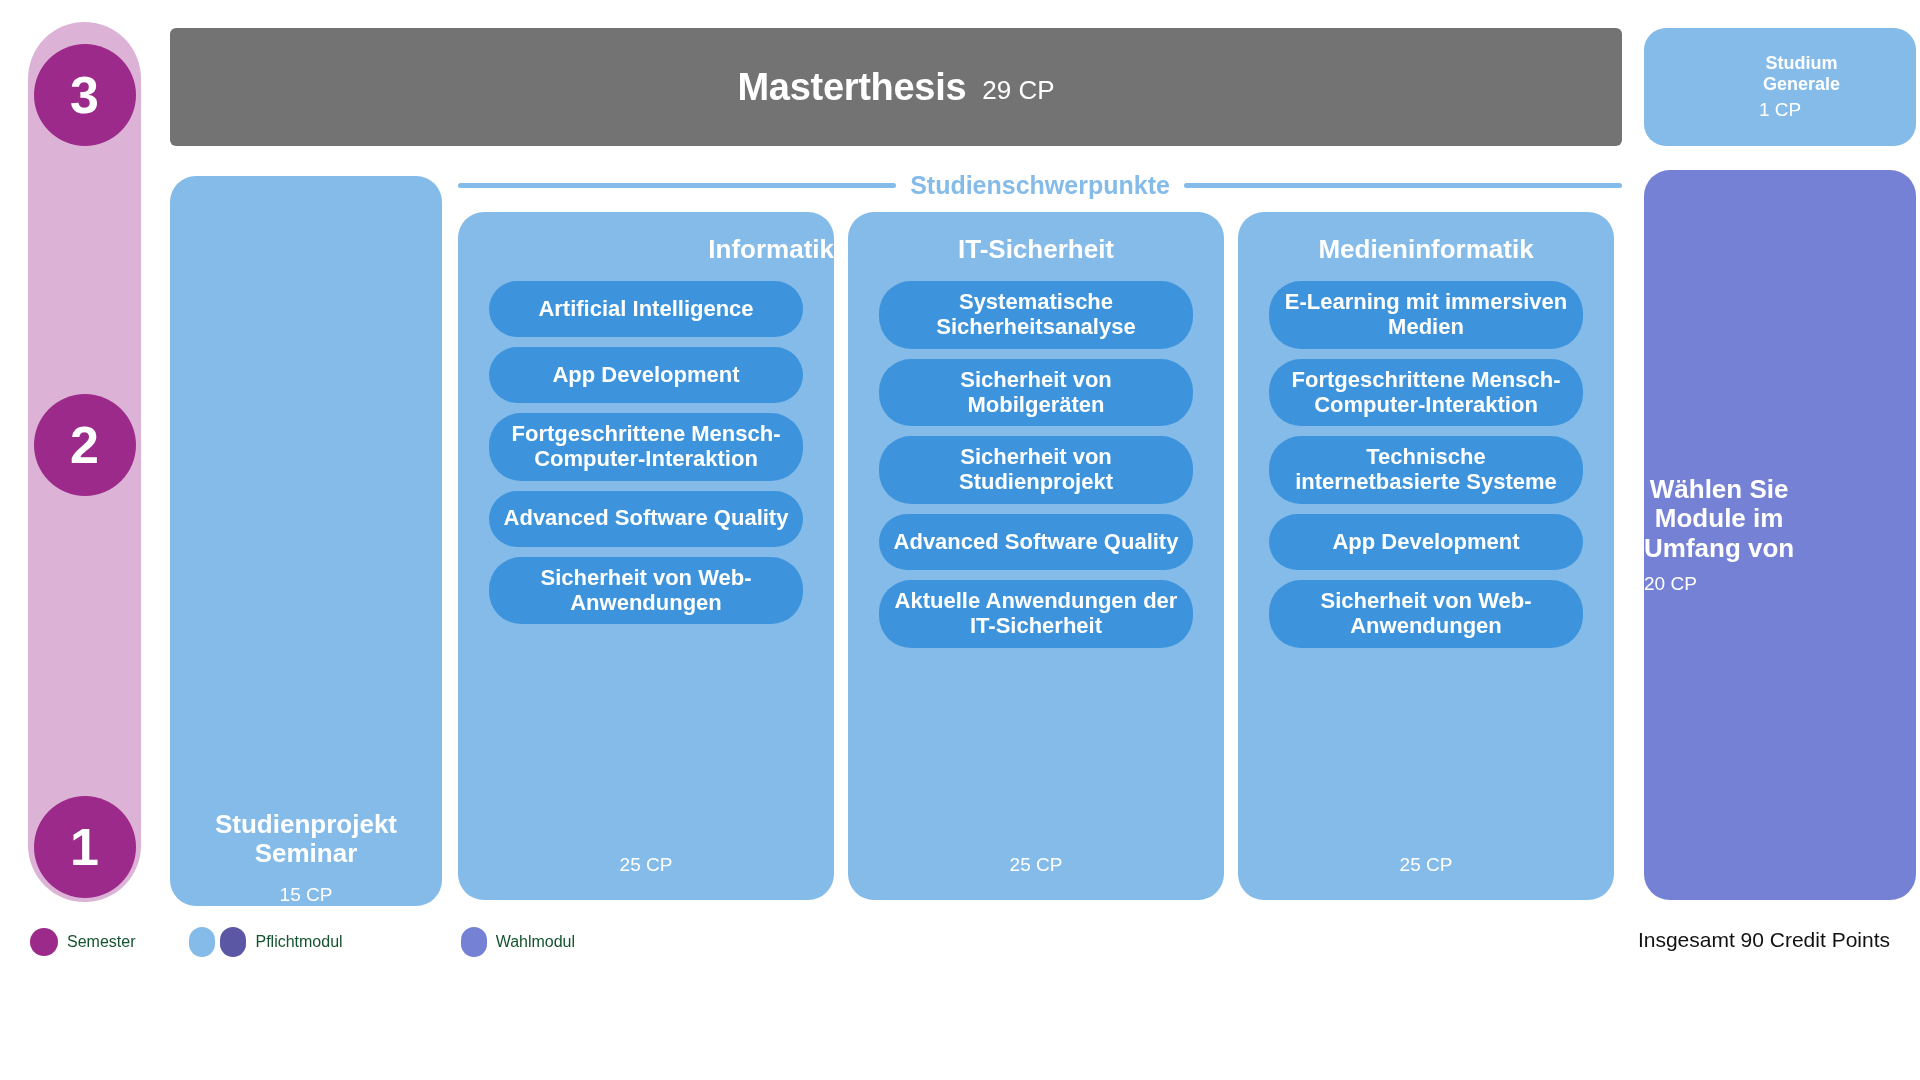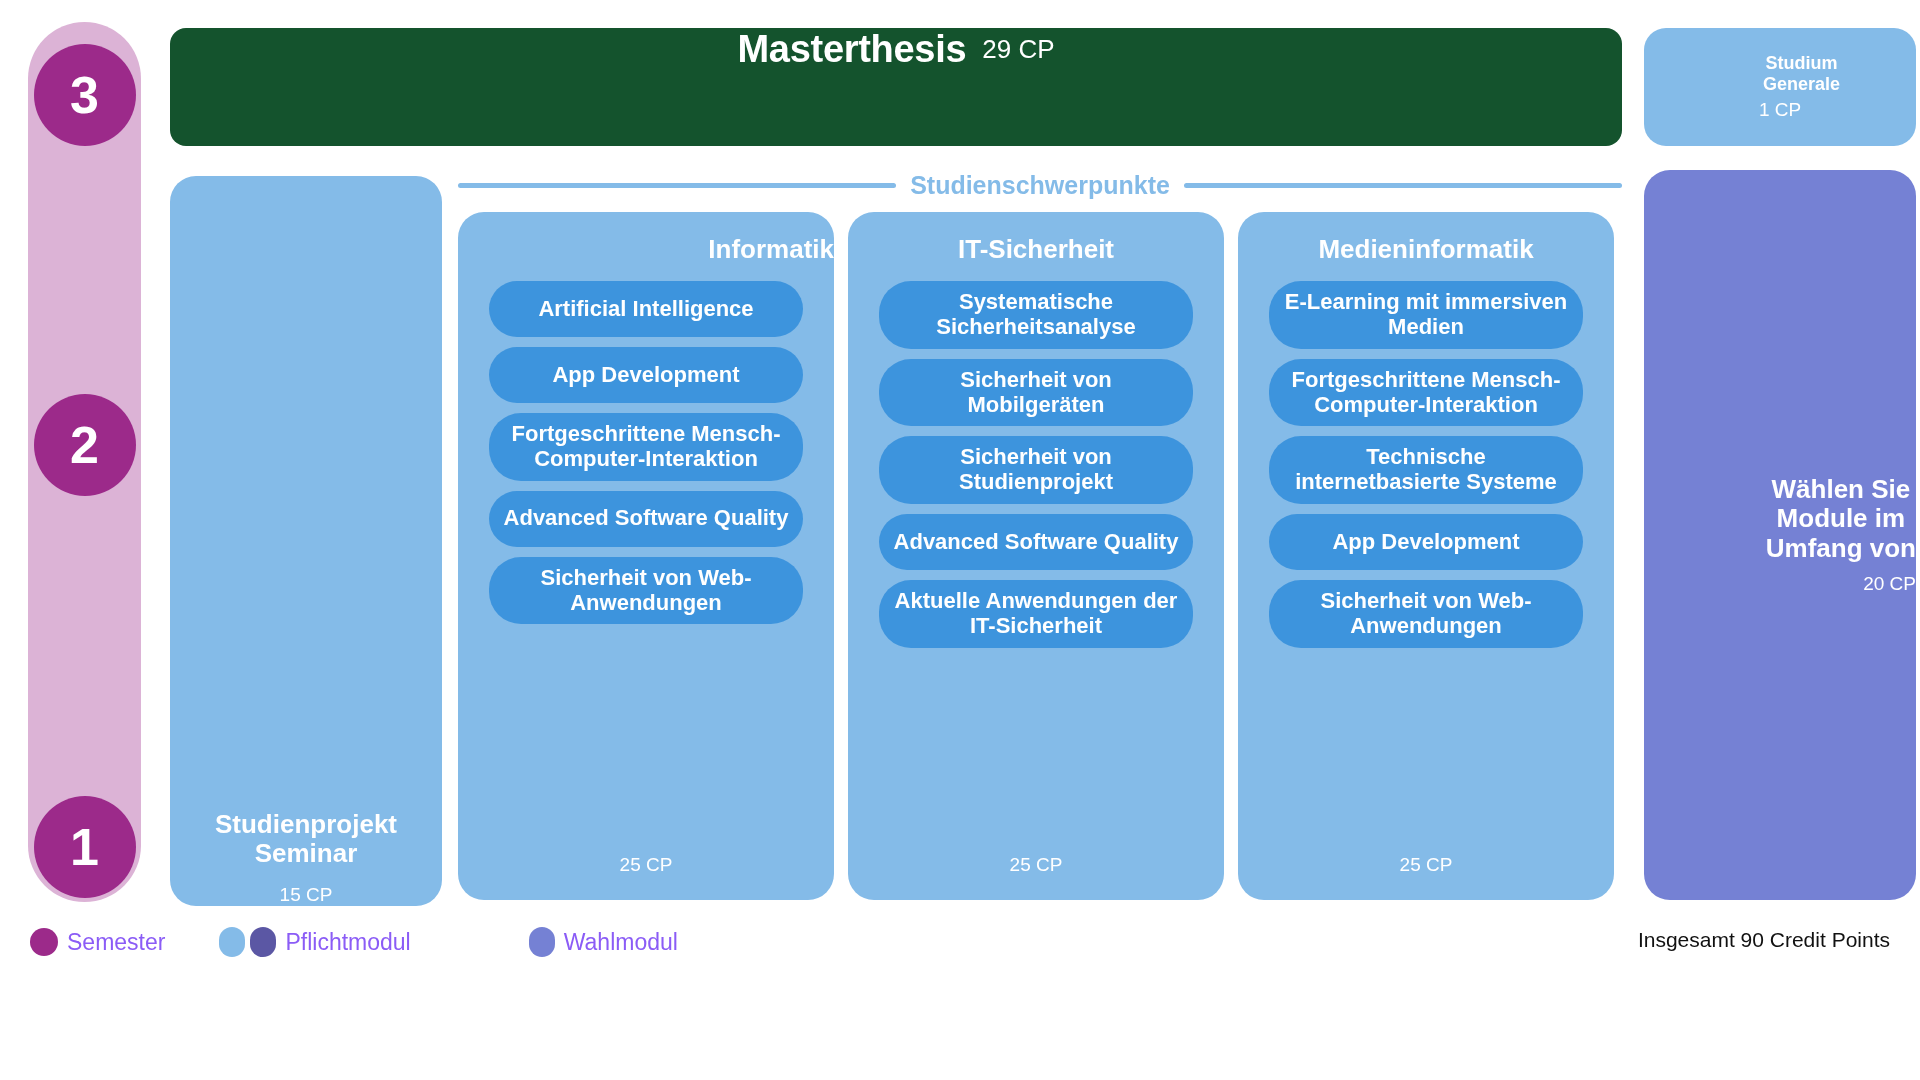--- a/index.html
+++ b/index.html
@@ -52,23 +52,24 @@
   .sem-2 { top: 372px; }
   .sem-1 { top: 774px; }
 
   
   .thesis-bar {
     position: absolute;
     left: 170px;
     top: 28px;
     width: 1452px;
     height: 118px;
-    background: #14532d;
-    border-radius: 16px;
-    display: flex;
+    background: #737373;
+    border-radius: 6px;
+    display: flex;
+    align-items: center;
     justify-content: center;
     gap: 16px;
     color: #ffffff;
   }
   .thesis-title {
     font-size: 38px;
     font-weight: bold;
     letter-spacing: -0.3px;
   }
   .thesis-cp {
@@ -222,21 +223,21 @@
     position: absolute;
     left: 1644px;
     top: 170px;
     width: 272px;
     height: 730px;
     background: #7581d4;
     border-radius: 26px;
     color: #ffffff;
     display: flex;
     flex-direction: column;
-    align-items: flex-end;
+    align-items: flex-start;
     justify-content: center;
   }
   .wahl-title {
     font-size: 26px;
     font-weight: bold;
     line-height: 1.12;
     text-align: center;
   }
   .wahl-cp {
     font-size: 19px;
@@ -261,22 +262,22 @@
   .legend-item.gap-a { margin-left: 54px; }
   .legend-item.gap-b { margin-left: 118px; }
   .swatch {
     width: 26px;
     height: 30px;
     border-radius: 13px;
     flex: 0 0 auto;
   }
   .swatch.round { border-radius: 50%; width: 28px; height: 28px; }
   .legend-label {
-    font-size: 23px;
-    color: #8b5cf6;
+    font-size: 16px;
+    color: #14532d;
     white-space: nowrap;
   }
   .swatch-pair { display: flex; gap: 5px; }
 
   .total-cp {
     position: absolute;
     right: 30px;
     top: 928px;
     font-size: 21px;
     color: #111111;

